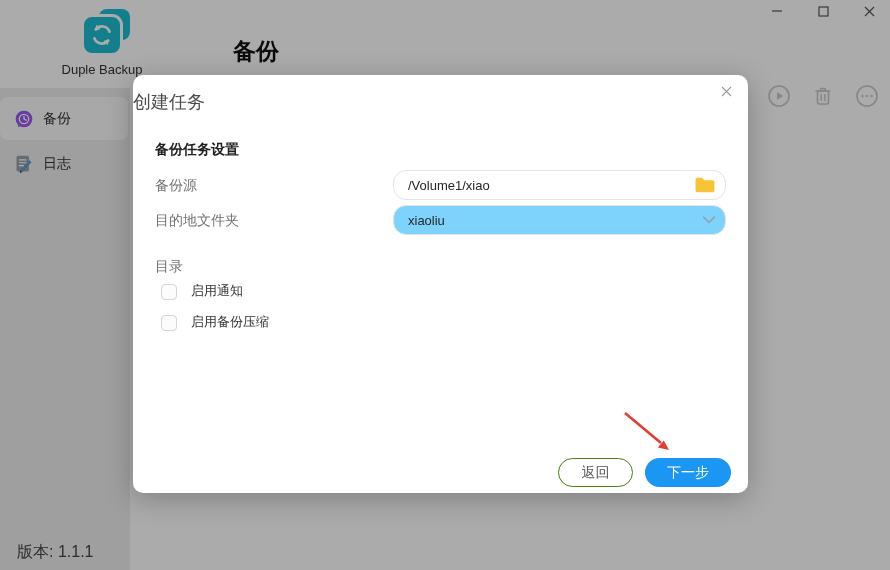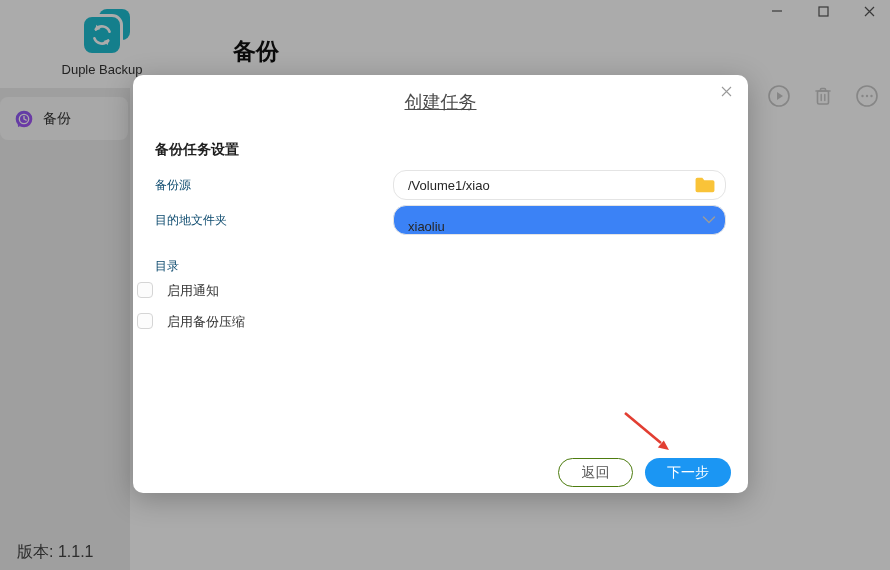--- a/index.html
+++ b/index.html
@@ -34,34 +34,34 @@
   .version { position:absolute; left:17px; bottom:7px; font-size:16px; color:#444; z-index:1; }
 
   
   .overlay { position:absolute; inset:0; background:rgba(0,0,0,0.33); z-index:2; }
 
   
   .modal { position:absolute; left:133px; top:75px; width:615px; height:418px; background:#ffffff;
            border-radius:10px; box-shadow:0 6px 28px rgba(0,0,0,0.25); z-index:3; }
   .modal-close { position:absolute; top:6px; right:12px; width:20px; height:20px; display:flex;
                  align-items:center; justify-content:center; color:#9a9a9a; font-size:14px; cursor:pointer; }
-  .modal-title { text-align:center; padding-top:15px; font-size:18px; color:#4c4c4c;text-decoration:underline; }
+  .modal-title { padding-top:15px; font-size:18px; color:#4c4c4c; }
   .modal-section { position:absolute; left:22px; top:66px; font-size:14px; font-weight:bold; color:#1f1f1f;text-align:right; }
 
   .field-row { position:absolute; left:22px; width:571px; height:30px; }
-  .field-row .flabel { position:absolute; left:0; top:0; line-height:30px; font-size:12px; color:#0c4a6e;text-align:center; }
+  .field-row .flabel { position:absolute; left:0; top:0; line-height:30px; font-size:14px; color:#737373;text-align:center; }
   .control { position:absolute; left:238px; top:0; width:333px; height:30px; border:1px solid #e4e4e4;
-             border-radius:13px; background:#fff; display:flex; align-items:flex-end; }
-  .control.gray { background:#3b82f6; }
+             border-radius:13px; background:#fff; display:flex; align-items:center; }
+  .control.gray { background:#7dd3fc; }
   .control input { border:none; outline:none; background:transparent; width:100%; height:100%;
                    padding:0 34px 0 14px; font-size:13px; color:#262626; font-family:inherit; border-radius:13px; }
   .control .sel-text { padding-left:14px; font-size:13px; color:#262626; flex:1; }
   .control .right-ico { position:absolute; right:9px; top:50%; transform:translateY(-50%); display:flex; }
 
-  .check-row { position:absolute; left:4px; display:flex; align-items:flex-start; gap:14px; height:18px; }
+  .check-row { position:absolute; left:28px; display:flex; align-items:flex-end; gap:14px; height:18px; }
   .check-row input[type=checkbox] { appearance:none; -webkit-appearance:none; width:16px; height:16px;
        border:1px solid #d5d5d5; border-radius:4px; background:#fcfcfc; cursor:pointer; }
   .check-row .clabel { font-size:13px; color:#333; }
 
   .btn { position:absolute; top:383px; height:29px; border-radius:15px; font-size:14px;
          display:flex; align-items:center; justify-content:center; cursor:pointer; font-family:inherit; }
   .btn-back { left:425px; width:75px; background:#fff; border:1px solid #4d7c0f; color:#555; }
   .btn-next { left:512px; width:86px; background:#1B96F3; border:none; color:#fff; }
 
   .anno-arrow { position:absolute; left:482px; top:330px; z-index:4; }
@@ -112,20 +112,29 @@
               <stop offset="1" stop-color="#A855F7"></stop>
             </linearGradient>
           </defs>
         <circle cx="12" cy="12" r="10" fill="url(#gp)"></circle>
         <circle cx="12" cy="12" r="5.6" fill="none" stroke="#fff" stroke-width="1.6"></circle>
         <path d="M12 12 L12 8.8 M12 12 L14.6 13.4" stroke="#fff" stroke-width="1.6" stroke-linecap="round"></path>
         <path d="M4.5 18.5 L7.5 20.5 L5 21.5 Z" fill="url(#gp)"></path>
       </svg>
       <span class="slabel">备份</span>
     </div>
+    <div class="side-item">
+      <svg class="side-icon" viewBox="0 0 24 24">
+        <rect x="3" y="2" width="15" height="19" rx="2" fill="#9AA2AB"></rect>
+        <path d="M6 7 H15 M6 10.5 H15 M6 14 H12" stroke="#fff" stroke-width="1.4"></path>
+        <path d="M8.5 21.5 L19.5 9.5 L22 12 L11 23.5 Z" fill="#5B9BD5" transform="translate(-1,-2)"></path>
+        <path d="M7.5 19.5 L7 22.5 L10 21.8 Z" fill="#2f3a44"></path>
+      </svg>
+      <span class="slabel">日志</span>
+    </div>
   </div>
 
   <div class="toolbar">
     <svg class="tool-icon" viewBox="0 0 24 24" fill="none">
       <circle cx="12" cy="12" r="10" stroke="#c8c8c8" stroke-width="1.6"></circle>
       <polygon points="10,8 16,12 10,16" fill="#c8c8c8"></polygon>
     </svg>
     <svg class="tool-icon" viewBox="0 0 24 24" fill="none">
       <path d="M5 7 H19" stroke="#c8c8c8" stroke-width="1.6" stroke-linecap="round"></path>
       <path d="M9.5 7 V5.5 Q9.5 4.5 10.5 4.5 H13.5 Q14.5 4.5 14.5 5.5 V7" stroke="#c8c8c8" stroke-width="1.6"></path>

